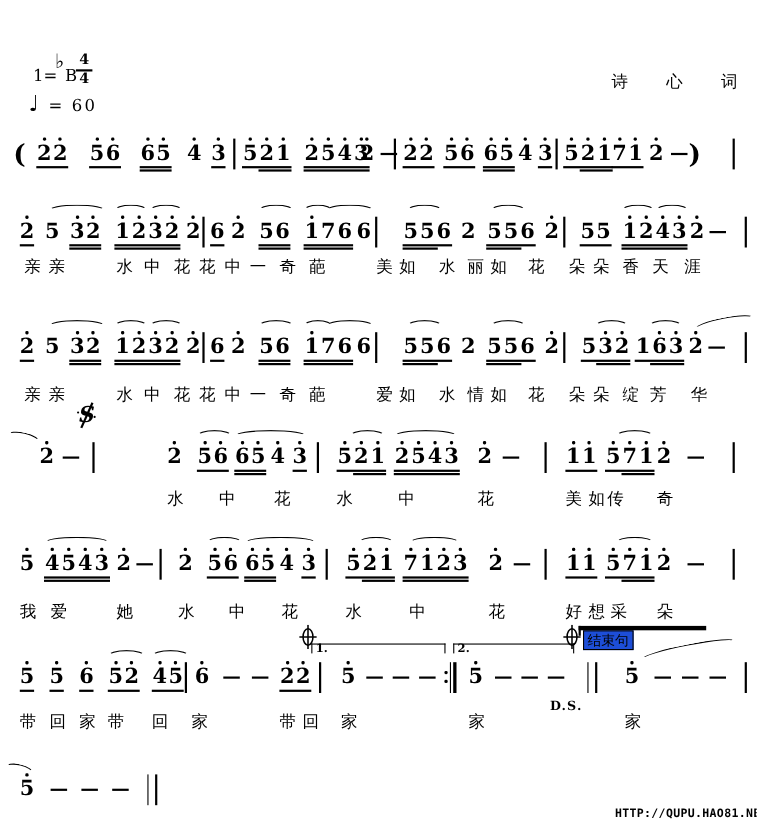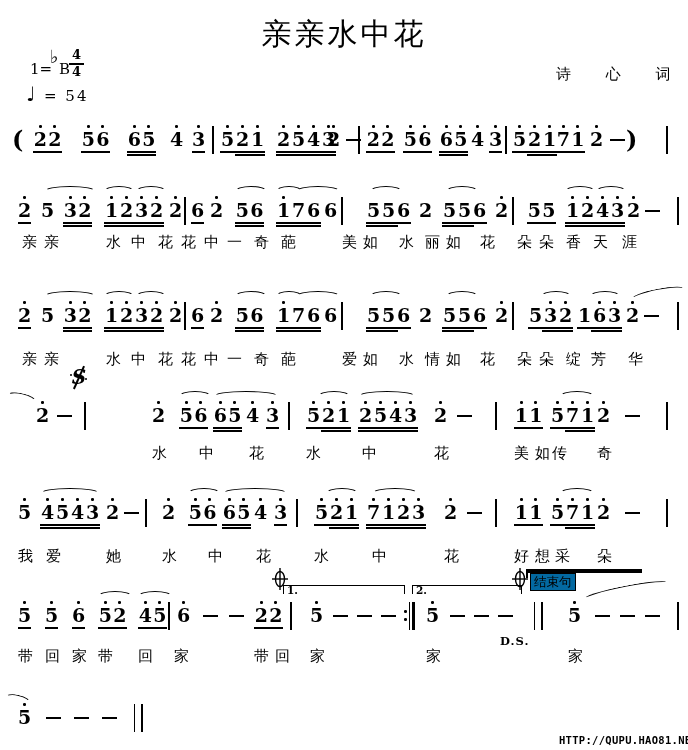--- a/index.html
+++ b/index.html
@@ -50,41 +50,40 @@
             transform:rotate(24deg);}
   .segno i{position:absolute;width:2.4px;height:2.4px;border-radius:50%;background:#000;}
   .segno i.a{left:0;top:10px;} .segno i.b{left:15px;top:14px;}
   .coda{position:absolute;top:-30px;width:16px;height:22px;}
   .volta{position:absolute;top:-13px;height:8px;border-top:1.5px solid #000;
          border-left:1.5px solid #000;border-right:1.5px solid #000;}
   .volta span{position:absolute;left:3px;top:-2px;font-size:10.5px;font-weight:bold;}
   .endbar{position:absolute;top:-29px;height:3.5px;background:#000;}
   .endtick{position:absolute;top:-29px;width:1.5px;height:9px;background:#000;}
   .endbox{position:absolute;top:-25px;font-size:12.5px;border:1px solid #000;
-          background:#0369a1;padding:0 3px;line-height:16px;white-space:nowrap;}
+          background:#1d4ed8;padding:0 3px;line-height:16px;white-space:nowrap;}
   .ds{position:absolute;top:36px;font-size:11.5px;font-weight:bold;letter-spacing:1px;}
   .fsite{position:absolute;left:533px;top:714px;font-size:15px;font-weight:bold;
          font-family:"Liberation Sans",sans-serif;white-space:nowrap;}
   .furl{position:absolute;left:559px;top:734px;font-size:10.5px;font-weight:bold;
         font-family:"DejaVu Sans Mono",monospace;letter-spacing:0.3px;white-space:nowrap;}
 </style>
 </head>
 <body>
 
 <div class="page">
-  <div class="title">亲亲水中花</div>
 
   <span class="kp">1=</span>
   <span class="flat">♭</span>
   <span class="kl">B</span>
   <span class="fracn">4</span>
   <span class="fracl"></span>
   <span class="fracd">4</span>
   <span class="qnote">♩</span>
-  <span class="teq">= 54</span>
+  <span class="teq">= 60</span>
 
   <div class="credits">
     <div>诗 心 词</div>
   </div>
 
   <div class="score">
       <div class="system" style="top: 122px;">
         <div class="paren" style="left: 12px;">(</div>
         <div class="note" style="left: 33px; width: 29px;">
           <div class="dots">

